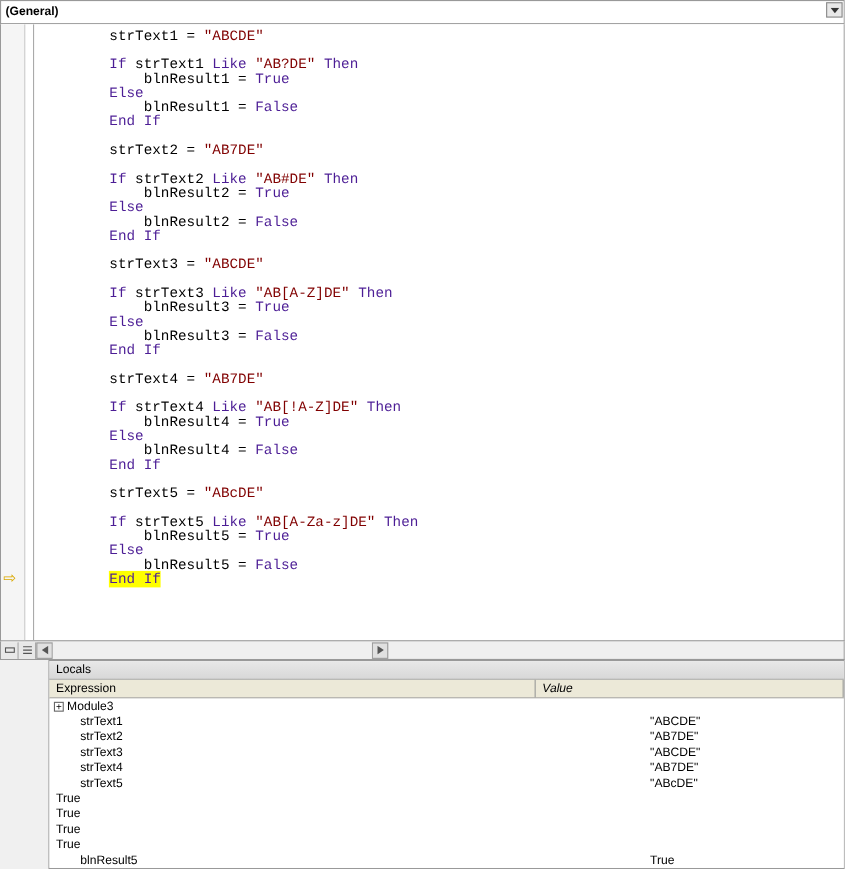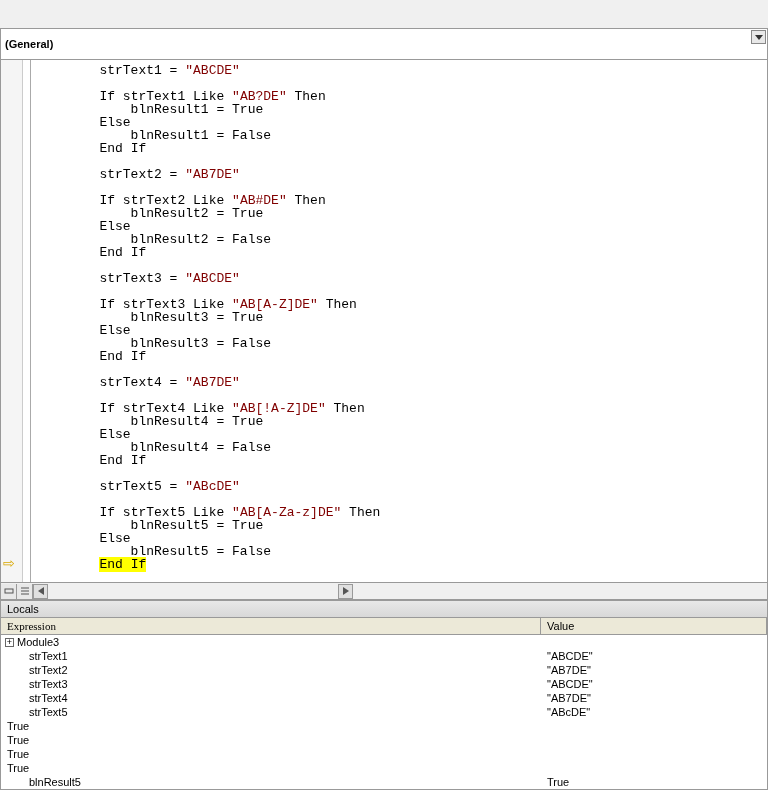--- a/index.html
+++ b/index.html
@@ -7,28 +7,27 @@
   font-family: "Segoe UI", Tahoma, sans-serif;
   font-size: 11px;
   background: #f0f0f0;
   width: 768px;
   height: 790px;
   overflow: hidden;
   display: flex;
   flex-direction: column;
 }
 .dropdown-bar {
-  height: 32px;
+  height: 22px;
   background: #fff;
   border: 1px solid #999;
   display: flex;
   align-items: center;
   padding: 0 4px;
   position: relative;
-  margin-top: 28px;
 }
 .dropdown-bar span {
   font-weight: bold;
   font-size: 11px;
 }
 .dropdown-btn {
   position: absolute;
   right: 1px;
   top: 1px;
   width: 15px;
@@ -69,21 +68,21 @@
 .code-body {
   flex: 1;
   padding: 4px 0 0 6px;
   font-family: "Courier New", monospace;
   font-size: 13px;
   line-height: 13px;
   white-space: pre;
   color: #000;
   overflow: hidden;
 }
-.kw { color: #000000; }
+.kw { color: #4c1d95; }
 .str { color: #800000; }
 .hl { background: #ffff00; }
 .view-btns {
   height: 17px;
   background: #f0f0f0;
   border: 1px solid #999;
   border-top: none;
   display: flex;
   align-items: center;
 }
@@ -108,20 +107,21 @@
   height: 15px;
   background: #e0e0e0;
   border: 1px solid #999;
   display:flex;align-items:center;justify-content:center;
 }
 .locals-panel {
   display: flex;
   flex-direction: column;
   border: 1px solid #999;
   background: #fff;
+  margin-left: 44px;
 }
 .locals-title {
   background: linear-gradient(#e8e8e8,#d8d8d8);
   border-bottom: 1px solid #999;
   padding: 2px 6px;
   font-size: 11px;
 }
 .locals-context {
   background: #fff;
   border-bottom: 1px solid #999;
@@ -131,22 +131,22 @@
 .locals-header {
   display: flex;
   background: #ece9d8;
   border-bottom: 1px solid #999;
 }
 .locals-header > div {
   padding: 2px 6px;
   border-right: 1px solid #999;
   font-size: 11px;
 }
-.col-expr { width: 540px; font-family: Liberation Serif, serif; }
-.col-value { flex: 1; }
+.col-expr { width: 442px; }
+.col-value { flex: 1; font-style: italic; }
 .locals-rows {
   background: #fff;
 }
 .locals-row {
   display: flex;
   font-size: 11px;
   line-height: 14px;
 }
 .locals-row .expr {
   width: 540px;

